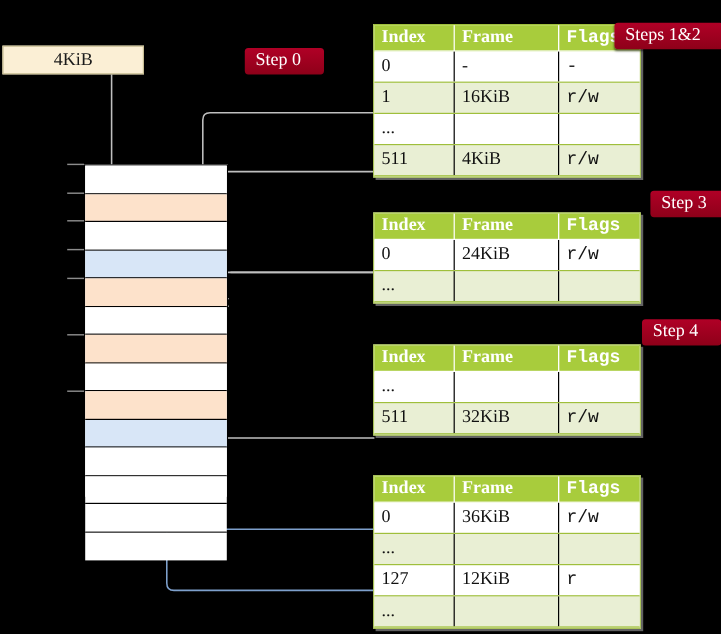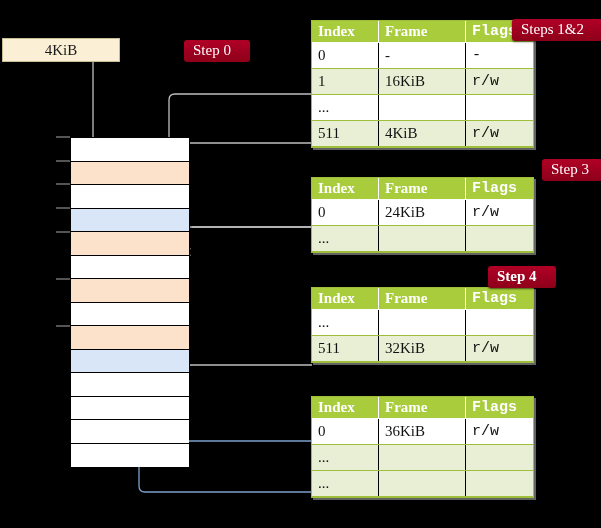--- a/index.html
+++ b/index.html
@@ -269,30 +269,35 @@
             <tr>
               <td class="col-i">0</td>
               <td class="col-f">36KiB</td>
               <td class="col-g">r/w</td>
             </tr>
             <tr class="alt">
               <td class="col-i">...</td>
               <td class="col-f"></td>
               <td class="col-g"></td>
             </tr>
+            <tr>
+              <td class="col-i">127</td>
+              <td class="col-f">12KiB</td>
+              <td class="col-g">r</td>
+            </tr>
             <tr class="alt">
               <td class="col-i">...</td>
               <td class="col-f"></td>
               <td class="col-g"></td>
             </tr>
           </tbody>
         </table>
       </div>
     </div>
 
   <div id="badges-host">
-      <div class="badge" style="left: 184px; top: 40px;">Step 0</div>
+      <div class="badge" style="left: 204px; top: 40px;">Step 0</div>
       <div class="badge" style="left: 512px; top: 19px;">Steps 1&amp;2</div>
       <div class="badge" style="left: 542px; top: 159px;">Step 3</div>
-      <div class="badge" style="left: 488px; top: 266px; font-weight: bold;">Step 4</div>
+      <div class="badge" style="left: 535px; top: 266px;">Step 4</div>
     </div>
 
 </div>
 
 </body></html>

